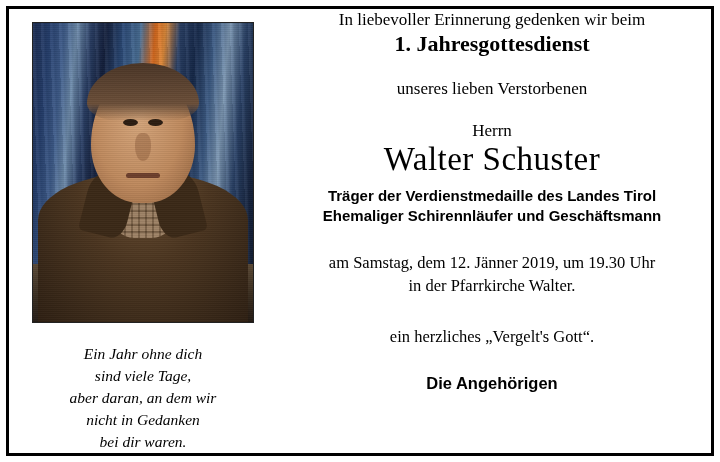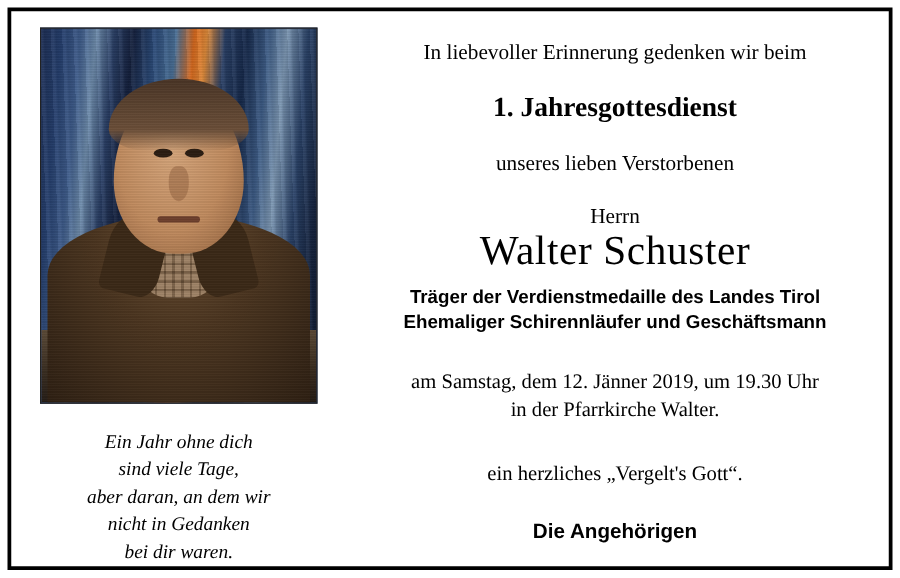--- a/index.html
+++ b/index.html
@@ -207,37 +207,35 @@
     line-height: 1.42;
     color: #000;
   }
 
   
   .right-col {
     flex: 1 1 auto;
     display: flex;
     flex-direction: column;
     align-items: center;
-    padding-top: 22px;
     padding-left: 6px;
     padding-right: 10px;
     box-sizing: border-box;
     text-align: center;
     color: #000;
   }
   .line-intro {
     font-family: "Liberation Serif", serif;
     font-size: 17px;
     line-height: 1.3;
   }
   .headline-service {
     font-family: "Liberation Serif", serif;
     font-weight: bold;
     font-size: 22px;
-    margin-top: 20px;
   }
   .line-sub {
     font-family: "Liberation Serif", serif;
     font-size: 17px;
     margin-top: 22px;
   }
   .line-herrn {
     font-family: "Liberation Serif", serif;
     font-size: 17px;
     margin-top: 22px;

